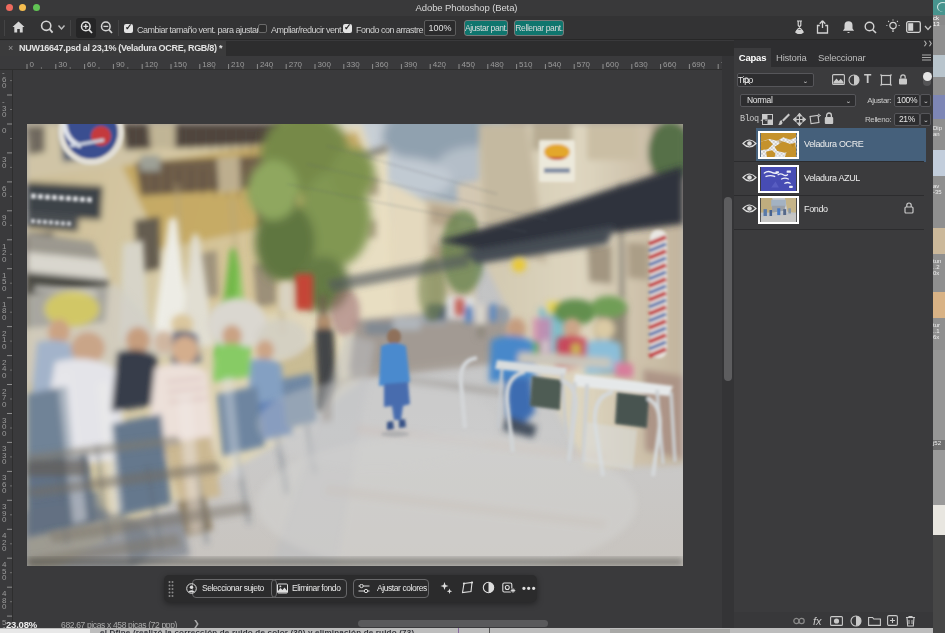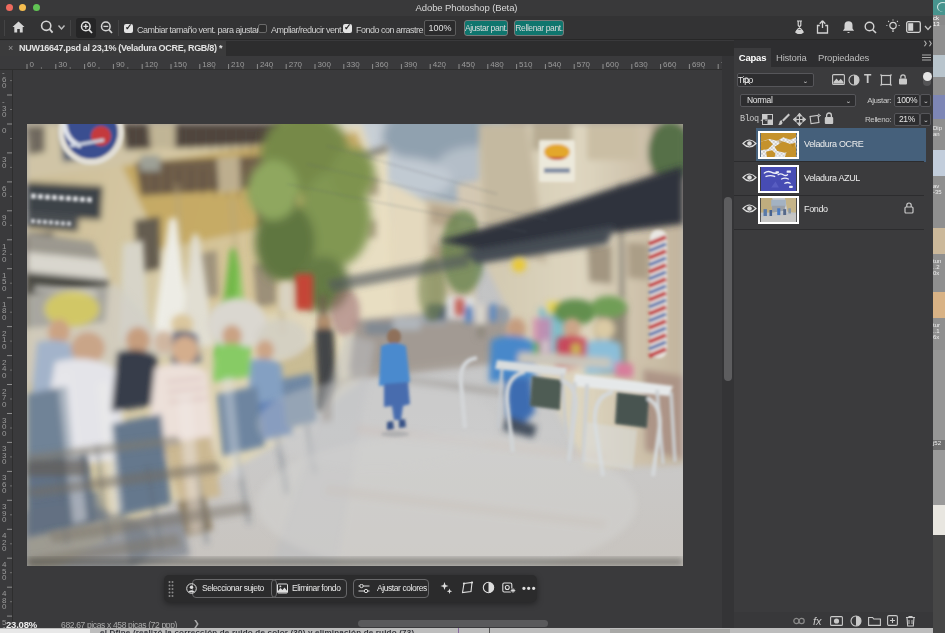--- a/index.html
+++ b/index.html
@@ -646,21 +646,21 @@
   <div class="abs" id="status-doc">682,67 picas x 458 picas (72 ppp)</div>
   <div class="abs" id="status-arrow">❯</div>
   <div class="abs" id="hscroll"></div>
 
   <div class="abs" id="panel"></div>
   <div class="abs" id="paneltop"></div>
   <div class="abs" style="left:923px;top:40px;color:#b4b4b4;font-size:5.5px;letter-spacing:.3px;">❯❯</div>
   <div class="abs" id="ptabs">
     <div id="ptab-capas">Capas</div>
     <div class="ptab" style="left:42px;">Historia</div>
-    <div class="ptab" style="left:84px;">Propiedades</div>
+    <div class="ptab" style="left:84px;">Seleccionar</div>
   </div>
   <svg class="abs" style="left:922px;top:54px;" width="9" height="7" viewBox="0 0 9 7">
       <path d="M0 1 h9 M0 3.5 h9 M0 6 h9" stroke="#aaaaaa" stroke-width="1.2"></path>
     </svg>
 
   <div class="abs pbox" style="left:737px;top:73px;width:77px;height:14px;">
       <svg style="position:absolute;left:5px;top:3px;" width="8" height="8" viewBox="0 0 8 8">
         <circle cx="3.2" cy="3.2" r="2.4" fill="none" stroke="#cfcfcf" stroke-width="1"></circle>
         <line x1="5" y1="5" x2="7.2" y2="7.2" stroke="#cfcfcf" stroke-width="1"></line>
       </svg>

